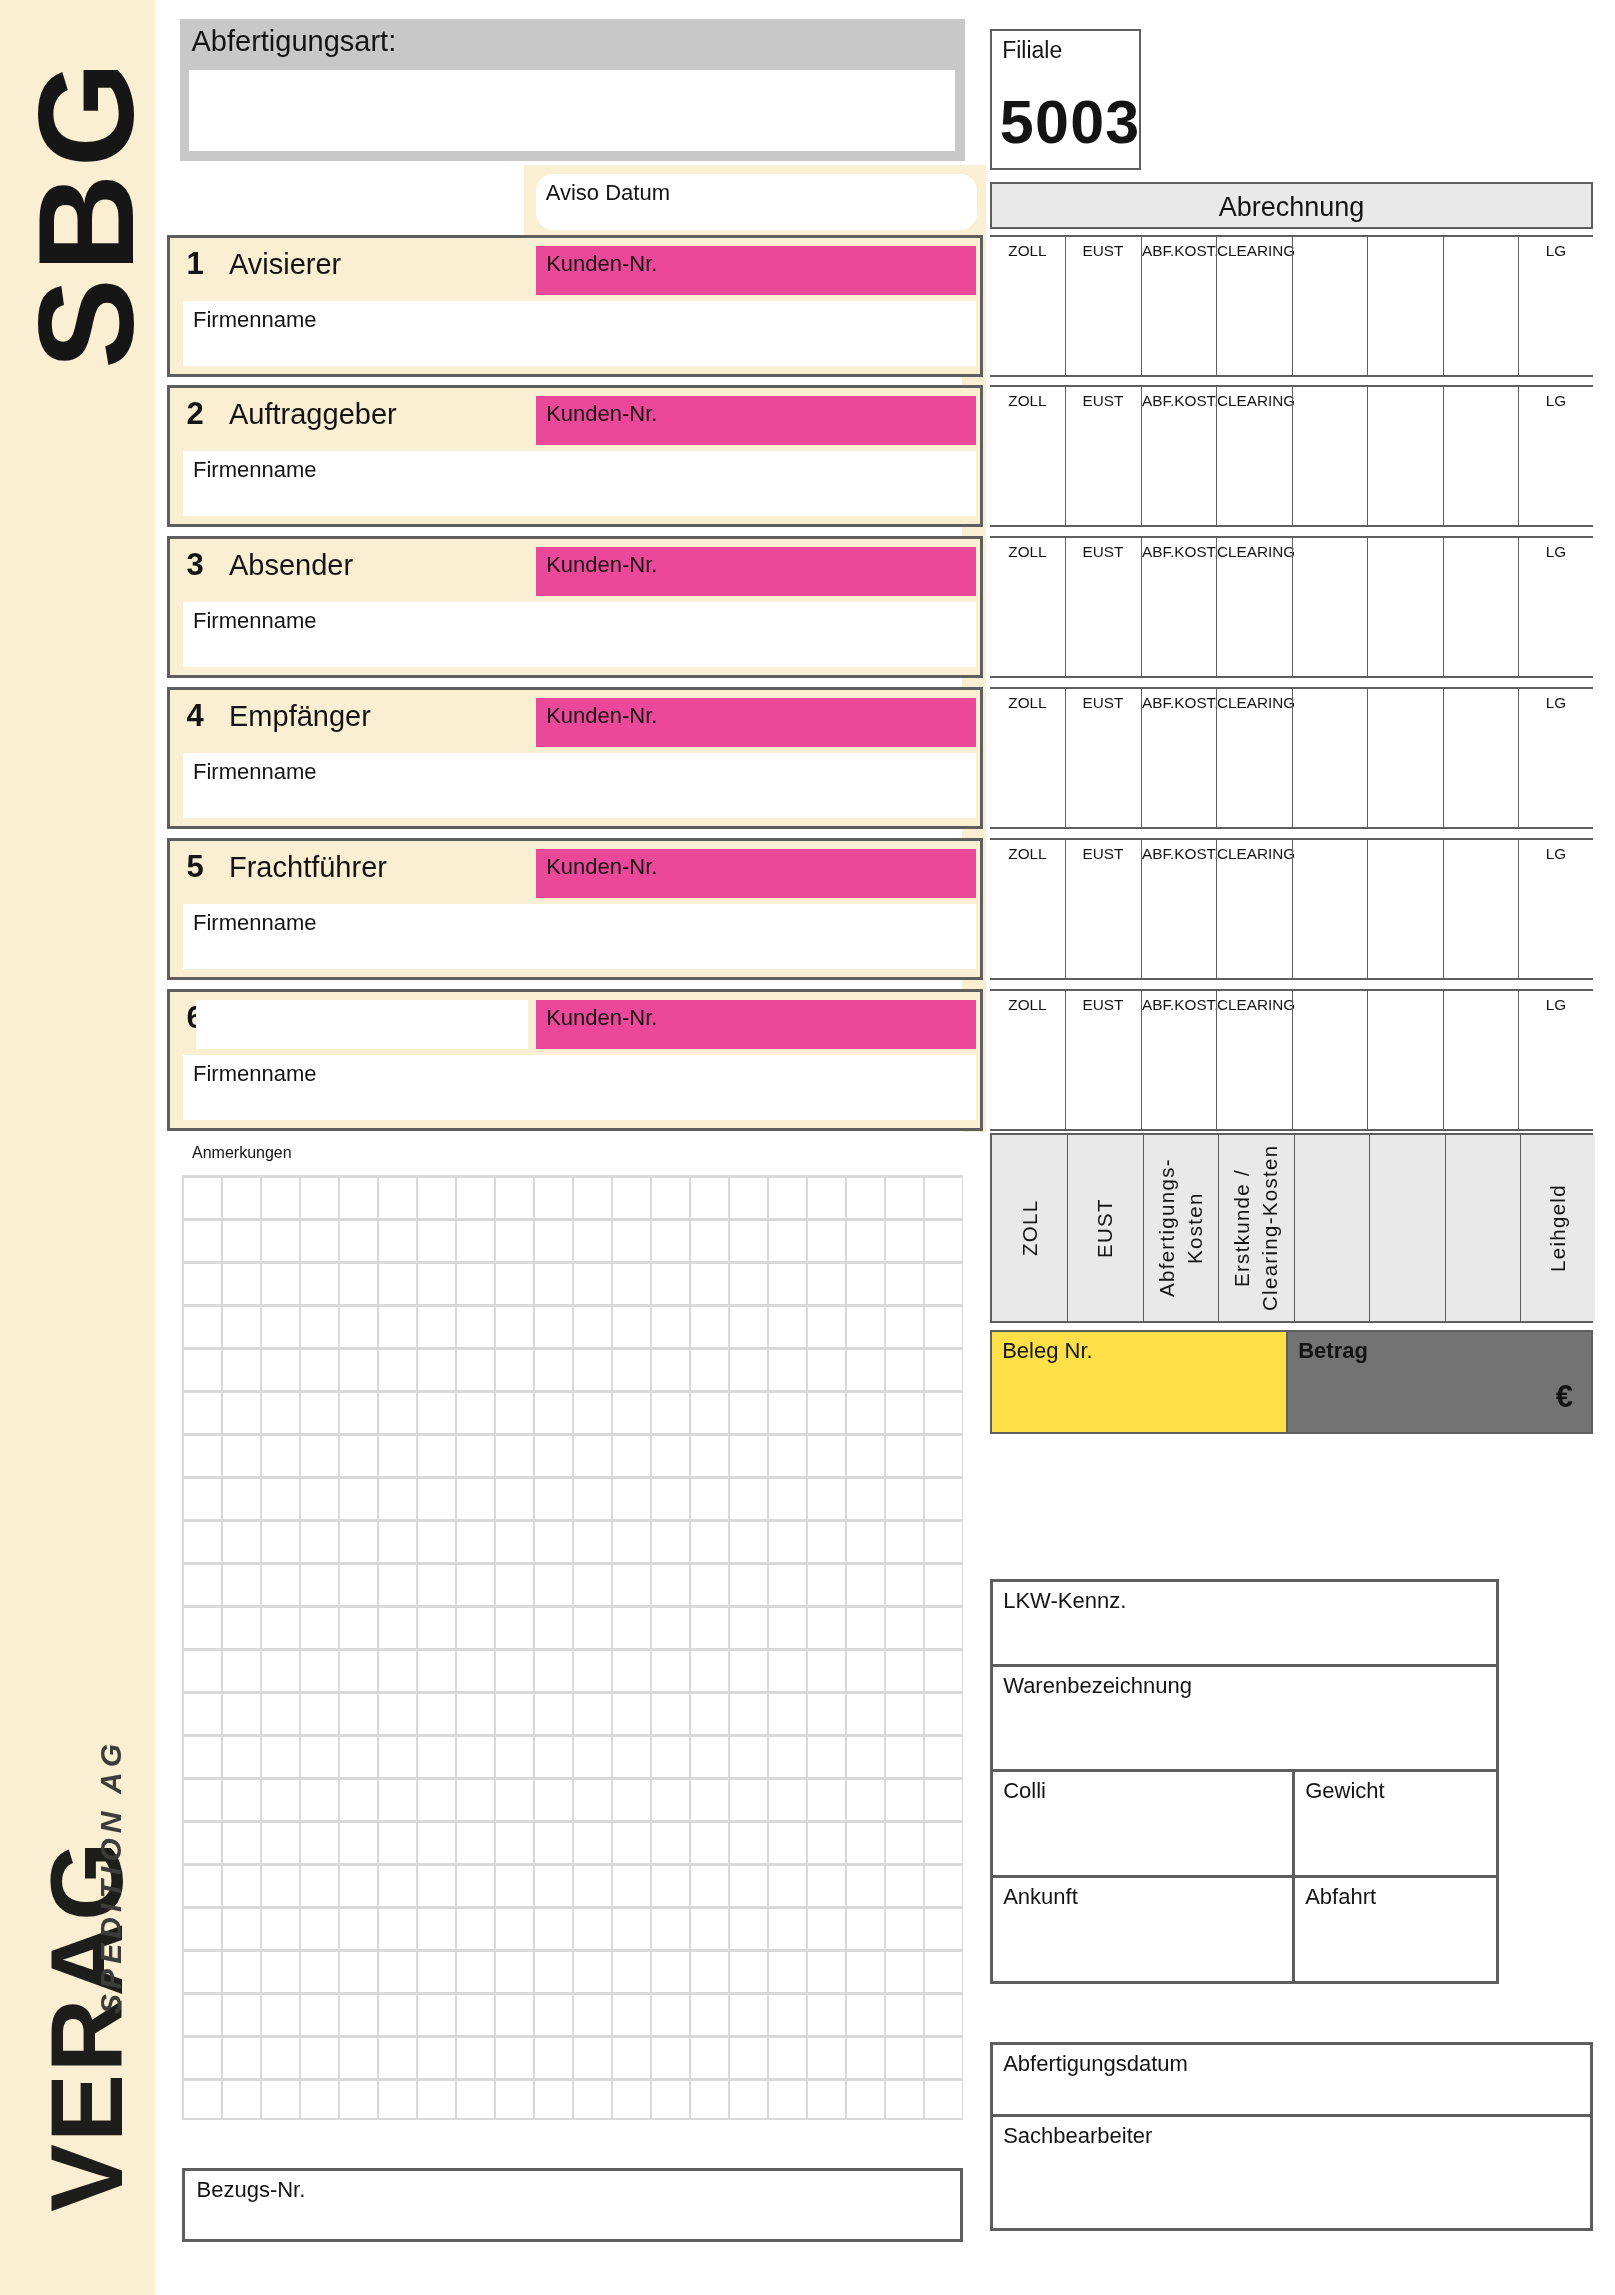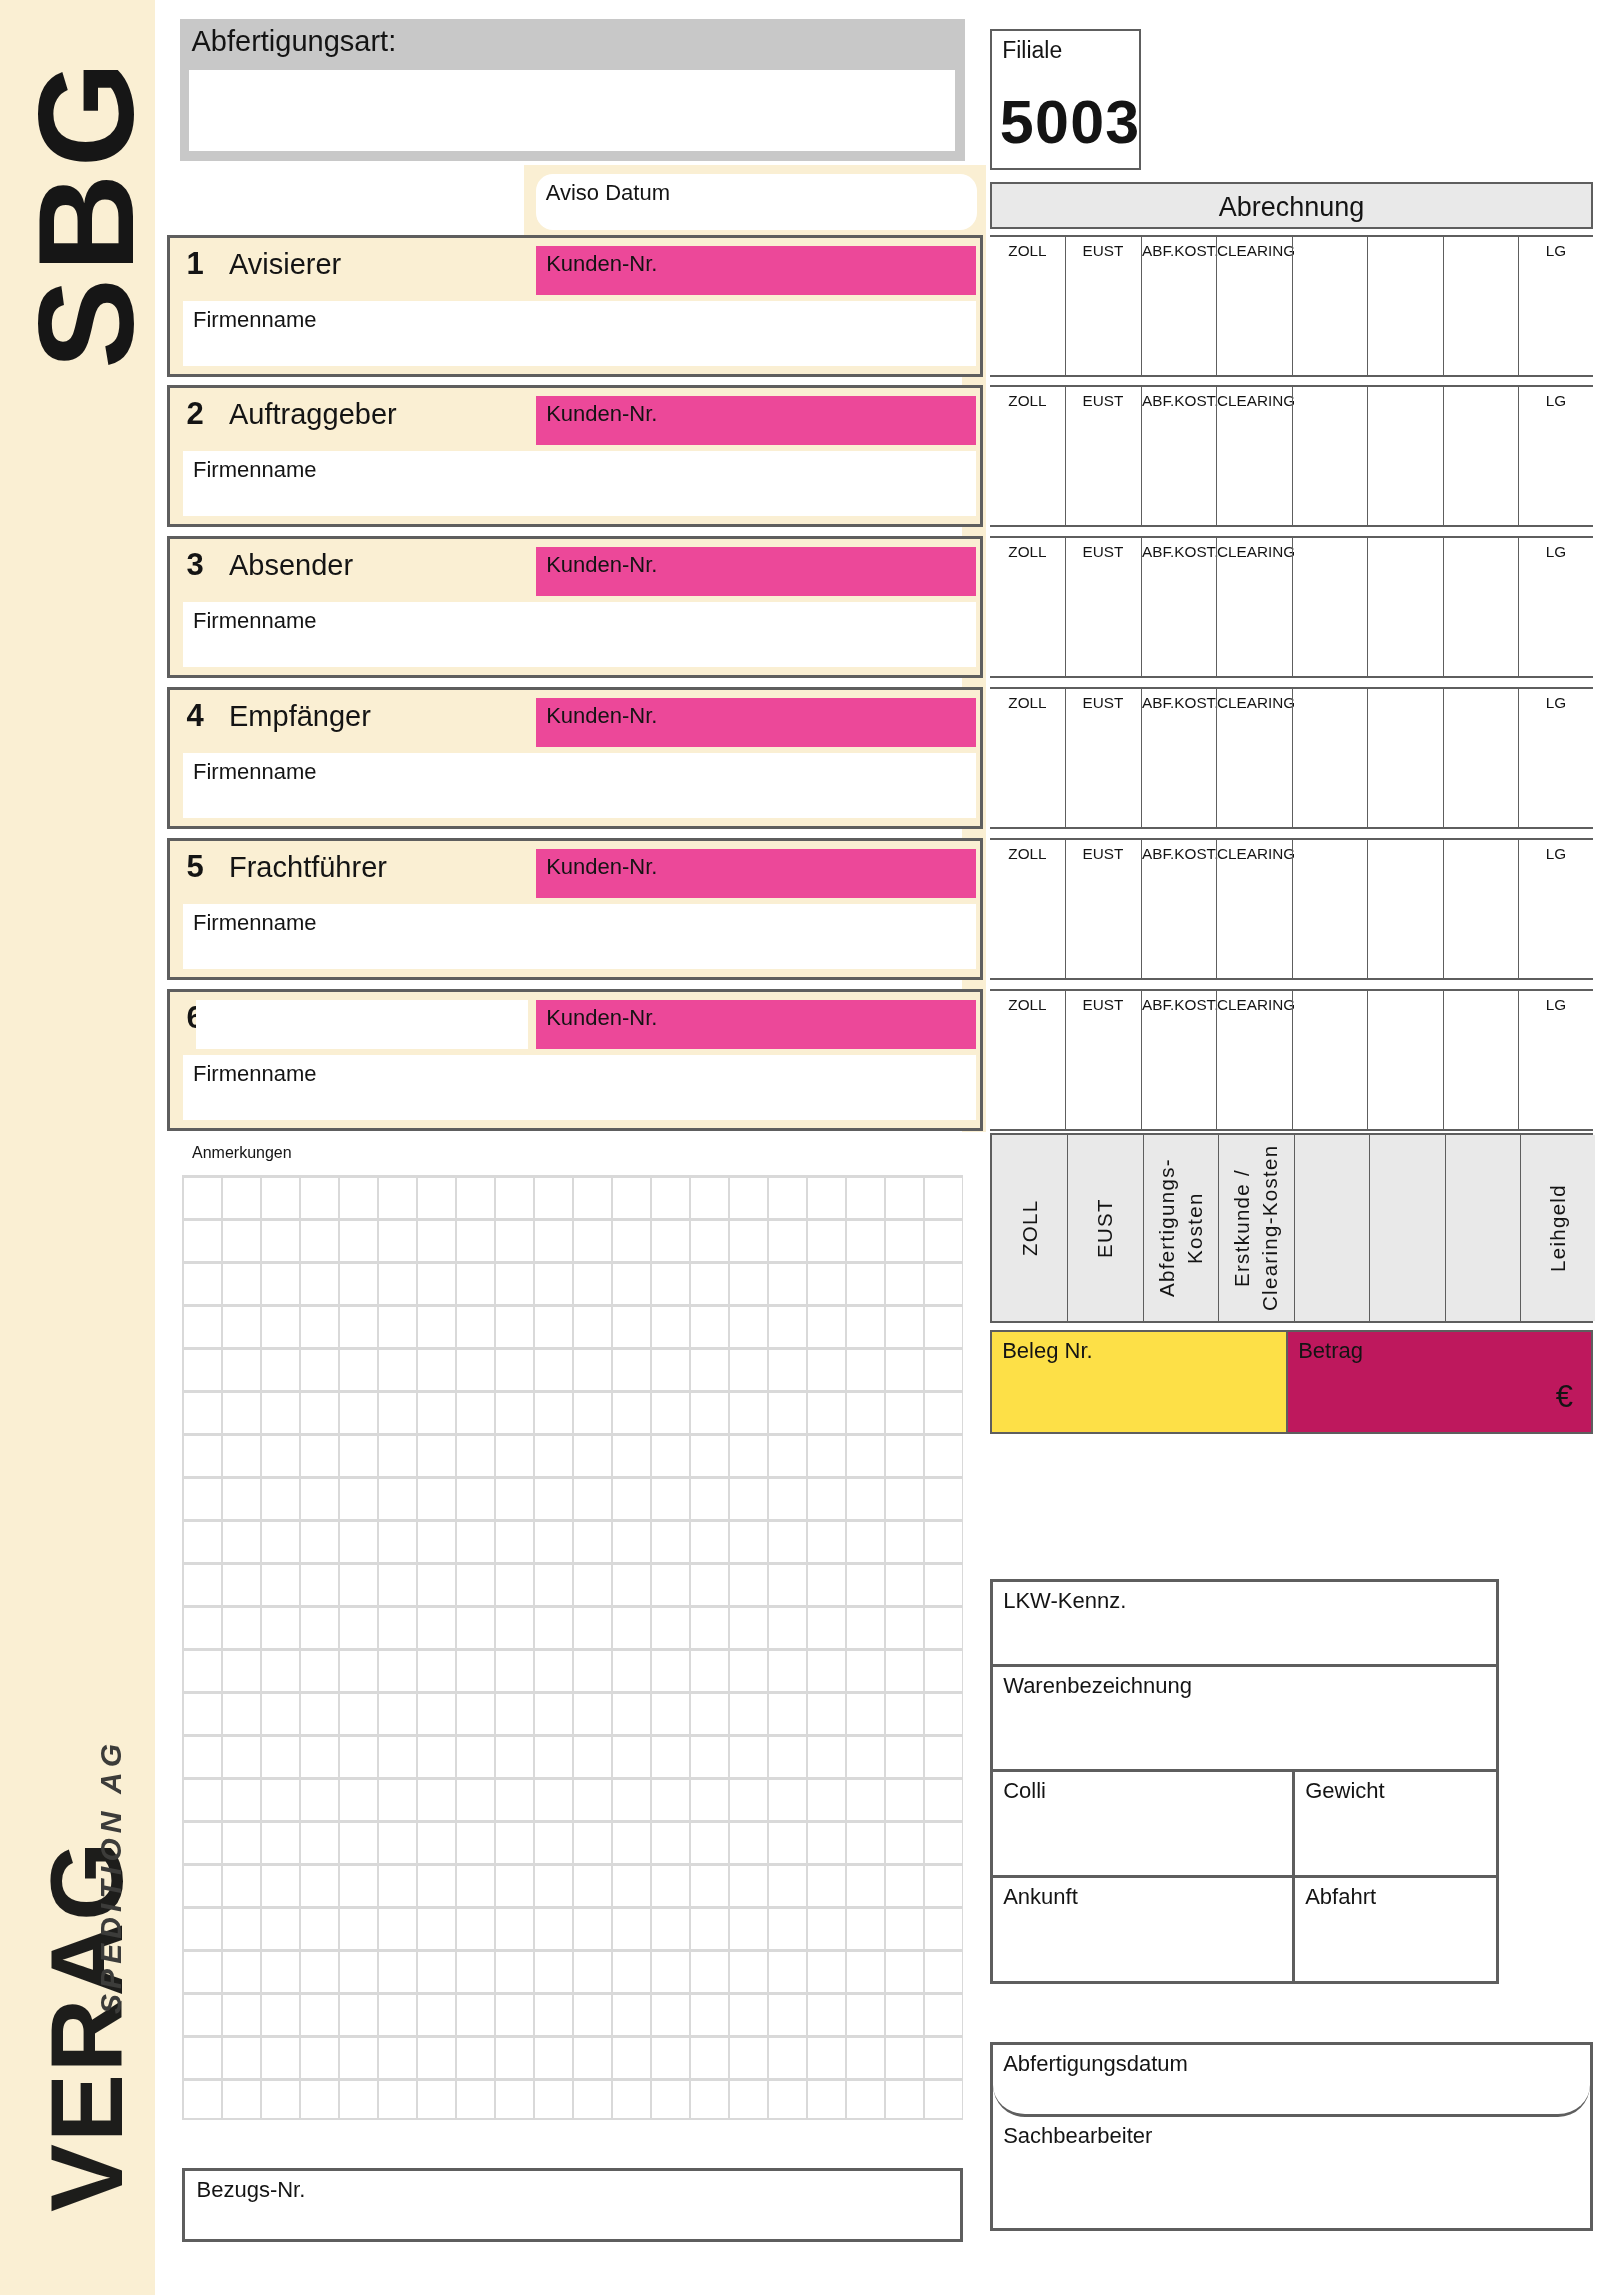--- a/index.html
+++ b/index.html
@@ -56,21 +56,21 @@
   .acell:nth-child(7){left:453px;} .acell:nth-child(8){left:528px;}
   .acell .collbl{display:block;text-align:center;font-size:15.3px;margin-top:5.1px;}
 
   .rotrow{left:990px;top:1133px;width:603px;height:190px;border:2.6px solid #5E5E5E;box-sizing:border-box;background:#E9E9E9;}
   .rotrow .acell{background:#E9E9E9;}
   .rotlbl{position:absolute;left:0;top:0;width:100%;height:100%;display:flex;align-items:center;justify-content:center;
           writing-mode:vertical-rl;transform:rotate(180deg);font-size:20.5px;letter-spacing:1.3px;
           white-space:pre-line;text-align:center;line-height:1.35;}
 
   .beleg-box{left:990px;top:1330px;width:299px;height:104px;border:2.6px solid #5E5E5E;box-sizing:border-box;background:#fde047;}
-  .betrag-box{left:1286px;top:1330px;width:307px;height:104px;border:2.6px solid #5E5E5E;box-sizing:border-box;background:#be185d;}
+  .betrag-box{left:1286px;top:1330px;width:307px;height:104px;border:2.6px solid #5E5E5E;box-sizing:border-box;background:#737373;font-weight:bold;}
   .beleg-box .lbl,.betrag-box .lbl{position:absolute;left:10.2px;top:6.4px;}
   .euro{position:absolute;right:18px;bottom:16.6px;font-size:31px;}
 
   
   .anm-label{left:192px;top:1144px;font-size:16px;}
   .anm-grid{left:182px;top:1175px;width:781px;height:945px;
             background-image:
               repeating-linear-gradient(to right,#D9D9D9 0 1.9px,transparent 1.9px 39px),
               repeating-linear-gradient(to bottom,#D9D9D9 0 2.6px,transparent 2.6px 43px);
             border-right:1.9px solid #D9D9D9;border-bottom:2.6px solid #D9D9D9;box-sizing:border-box;}
@@ -79,21 +79,21 @@
   .ship{left:990px;top:1579px;width:509px;height:405px;border:3.2px solid #5E5E5E;box-sizing:border-box;background:#fff;padding-left:40px;}
   .ship .row1{position:absolute;left:0;top:0;width:100%;height:85px;border-bottom:3.2px solid #5E5E5E;box-sizing:border-box;}
   .ship .row2{position:absolute;left:0;top:85px;width:100%;height:105px;border-bottom:3.2px solid #5E5E5E;box-sizing:border-box;}
   .ship .row3{position:absolute;left:0;top:190px;width:100%;height:106px;border-bottom:3.2px solid #5E5E5E;box-sizing:border-box;}
   .ship .row4{position:absolute;left:0;top:296px;width:100%;height:103px;box-sizing:border-box;}
   .ship .half-r{position:absolute;left:299px;top:0;width:299px;height:100%;border-left:3.2px solid #5E5E5E;box-sizing:border-box;}
   .ship .lbl{position:absolute;left:10.2px;top:6.4px;}
 
   
   .proc{left:990px;top:2042px;width:603px;height:189px;border:3.2px solid #5E5E5E;box-sizing:border-box;background:#fff;}
-  .proc .rowA{position:absolute;left:0;top:0;width:100%;height:72px;border-bottom:3.2px solid #5E5E5E;box-sizing:border-box;border-radius:32px;}
+  .proc .rowA{position:absolute;left:0;top:0;width:100%;height:72px;border-bottom:3.2px solid #5E5E5E;box-sizing:border-box;}
   .proc .rowB{position:absolute;left:0;top:72px;width:100%;height:110px;box-sizing:border-box;}
   .proc .lbl{position:absolute;left:10.2px;top:6.4px;}
 
   
   .bezug{left:182px;top:2168px;width:781px;height:74px;border:3.2px solid #5E5E5E;box-sizing:border-box;background:#fff;}
   .bezug .lbl{position:absolute;left:11.5px;top:6.4px;}
 </style>
 </head>
 <body>
 

